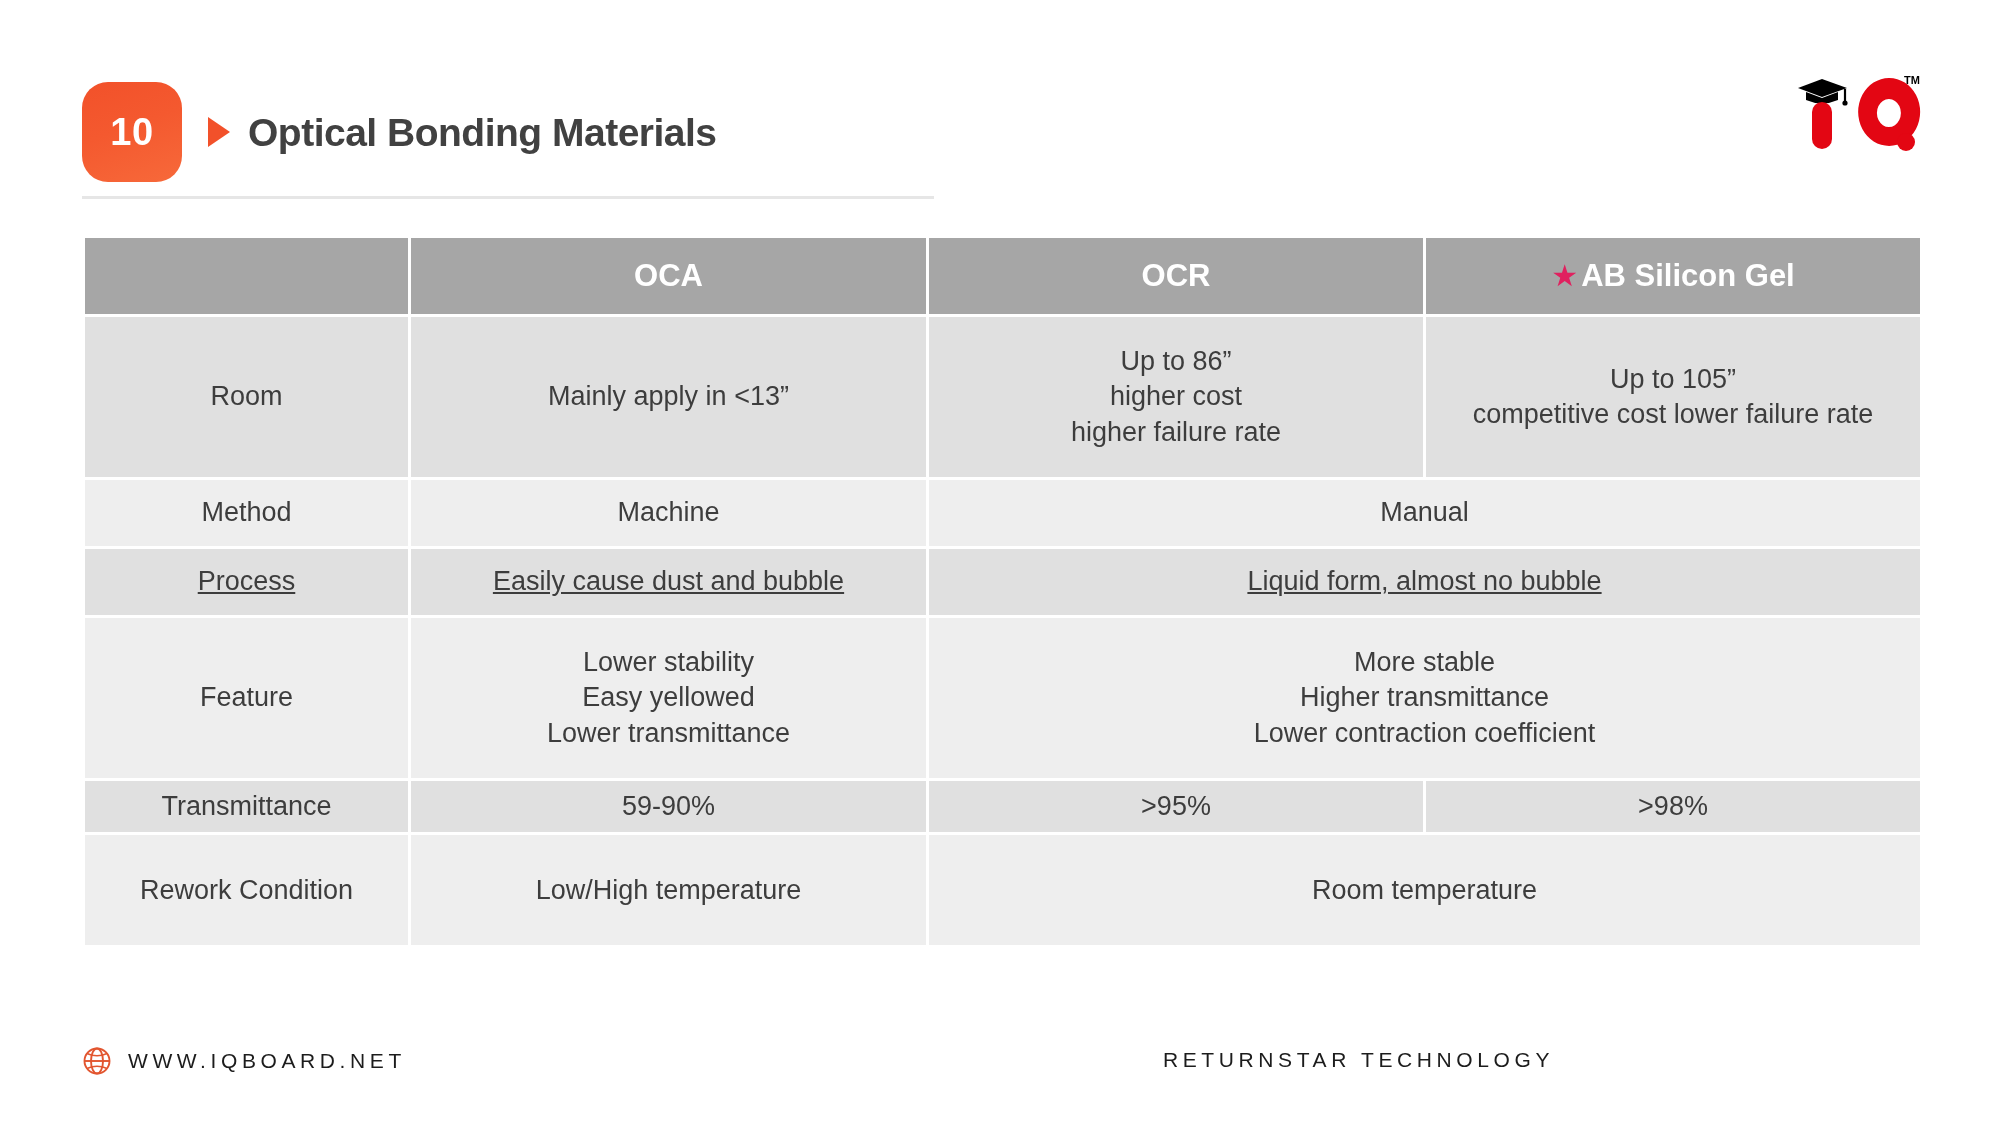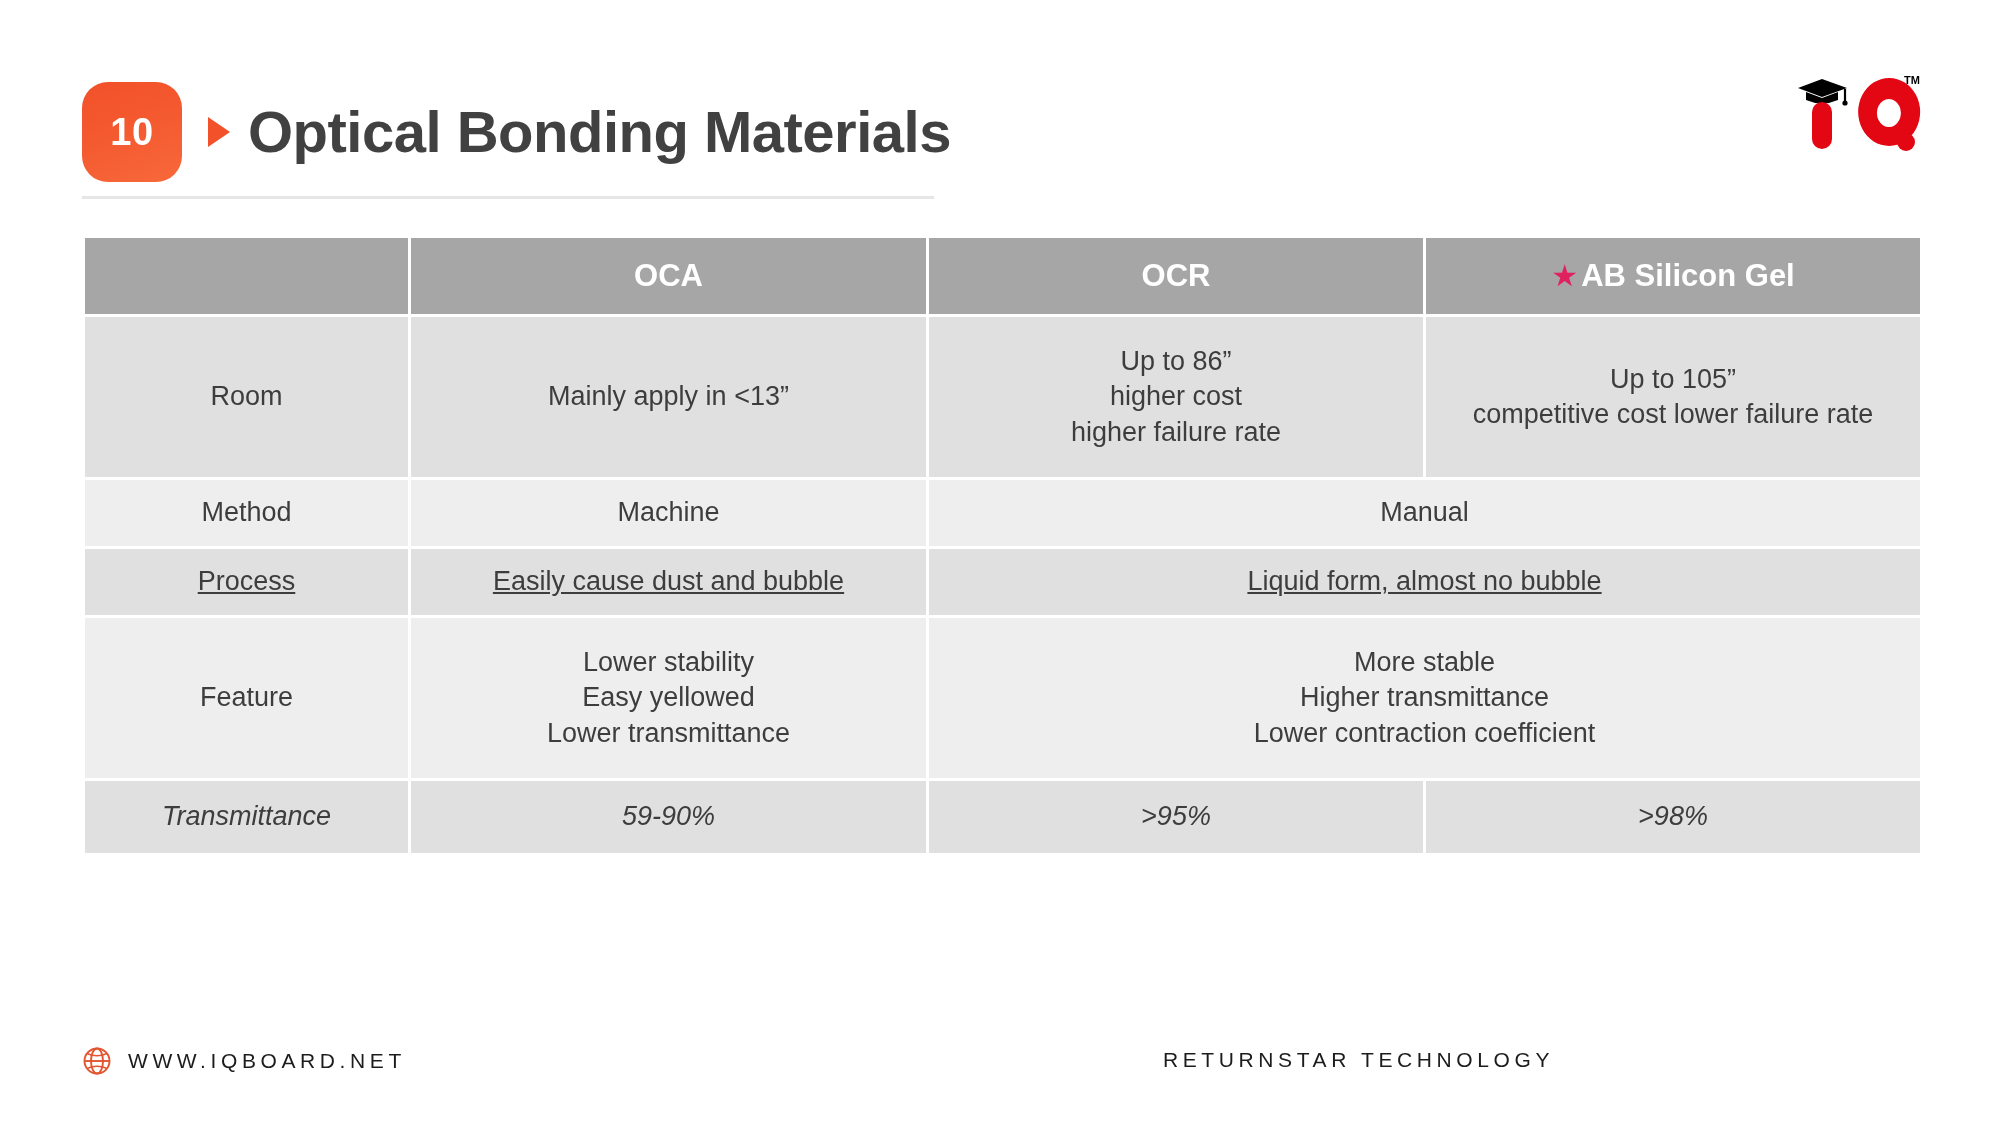--- a/index.html
+++ b/index.html
@@ -57,21 +57,21 @@
     height: 0;
     border-top: 15px solid transparent;
     border-bottom: 15px solid transparent;
     border-left: 22px solid #f2512a;
     margin-left: 26px;
     margin-right: 18px;
     flex: 0 0 auto;
   }
 
   .page-title {
-    font-size: 58px;
+    font-size: 39px;
     font-weight: bold;
     color: #414141;
     letter-spacing: -0.5px;
     white-space: nowrap;
     line-height: 1;
   }
 
   .title-divider {
     position: absolute;
     left: 82px;
@@ -137,21 +137,21 @@
   }
 
   
   tr.dark td { background: #e0e0e0; }
   tr.light td { background: #eeeeee; }
 
   tr.r-size    td { height: 160px; }
   tr.r-method  td { height: 66px; }
   tr.r-process td { height: 66px; text-decoration: underline; }
   tr.r-feature td { height: 160px; }
-  tr.r-trans   td { height: 72px; font-style: italic; }
+  tr.r-trans   td { height: 51px; }
   tr.r-rework  td { height: 110px; }
 
   
   .footer {
     position: absolute;
     left: 0;
     top: 1030px;
     width: 1632px;
     height: 60px;
     margin-top: 16px;
@@ -282,20 +282,25 @@
           </td>
         </tr>
 
         <tr class="dark r-trans">
           <td>Transmittance</td>
           <td>59-90%</td>
           <td>&gt;95%</td>
           <td>&gt;98%</td>
         </tr>
 
+        <tr class="light r-rework">
+          <td>Rework Condition</td>
+          <td>Low/High temperature</td>
+          <td colspan="2">Room temperature</td>
+        </tr>
 
       </tbody>
     </table>
   </div>
 
   <div class="footer">
     <div class="footer-left">
       <span class="globe-icon">
         <svg width="30" height="30" viewBox="0 0 30 30" xmlns="http://www.w3.org/2000/svg">
           <circle cx="15" cy="15" r="12.5" fill="none" stroke="#e2552f" stroke-width="1.9"></circle>

